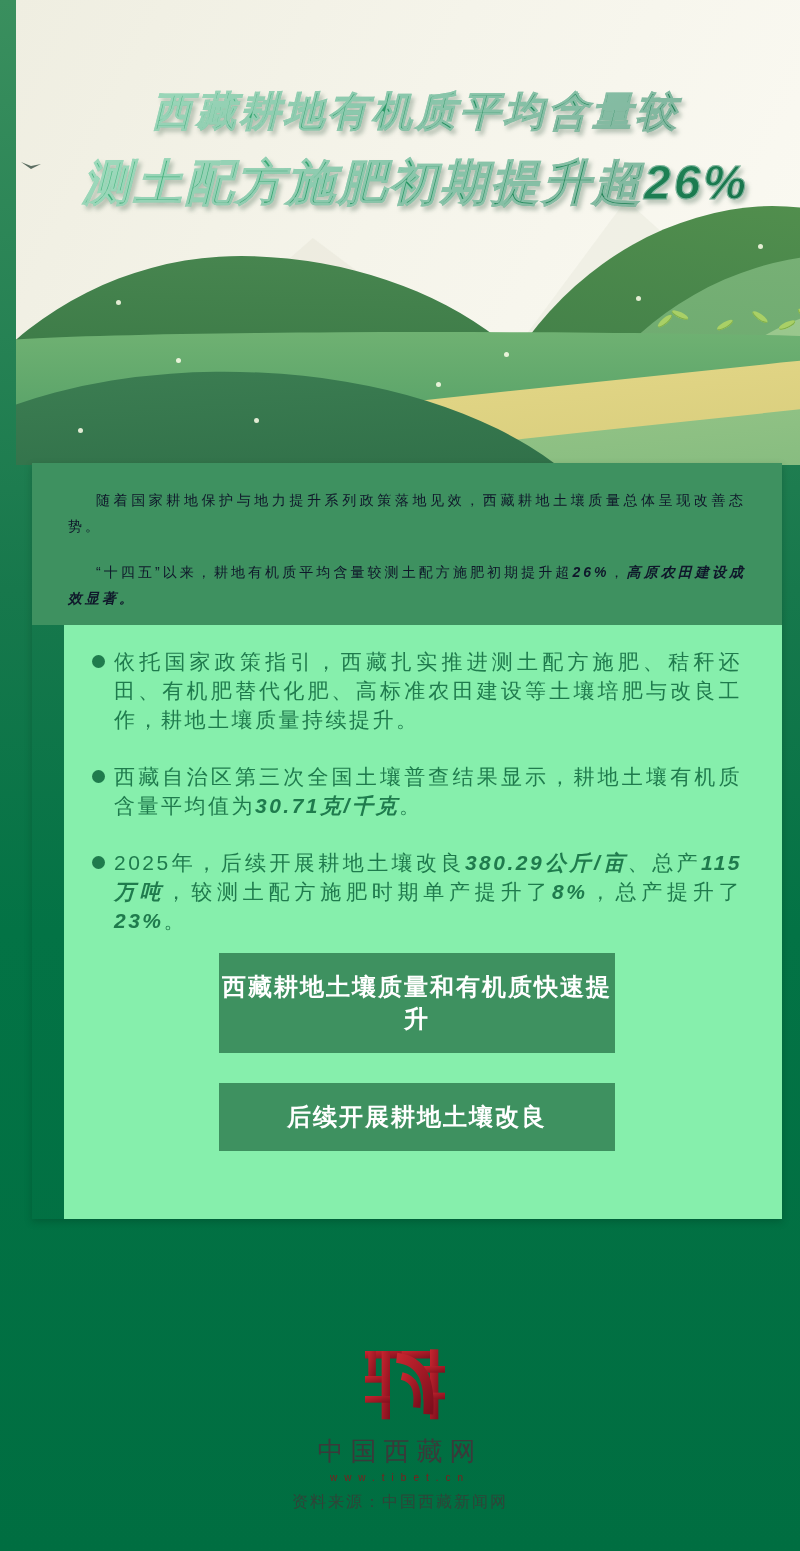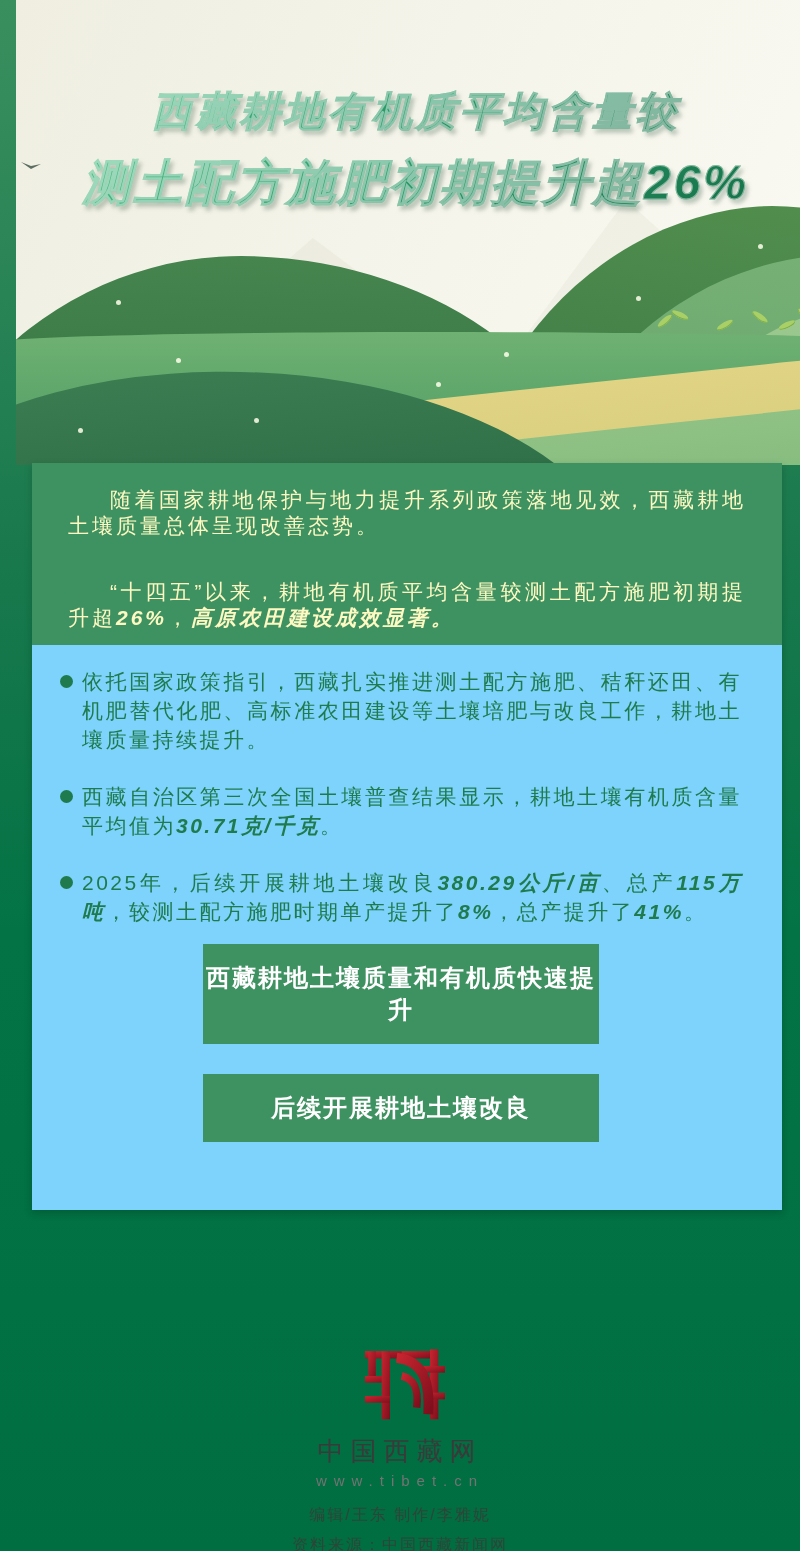--- a/index.html
+++ b/index.html
@@ -50,43 +50,43 @@
          color:#1e7d52;
          filter:drop-shadow(3px 4px 2px rgba(40,80,55,.30));}
   .title .grad{background:linear-gradient(150deg,#53c189 5%,#2b9a68 45%,#156f47 95%);
          -webkit-background-clip:text;background-clip:text;-webkit-text-fill-color:transparent;
          -webkit-text-stroke:1px rgba(255,255,255,.45);}
   .title .l1{font-size:40px;letter-spacing:4px;}
   .title .l2{font-size:48px;letter-spacing:3px;margin-top:12px;}
   
   .card{position:absolute;left:32px;top:463px;width:750px;z-index:40;
         box-shadow:0 3px 7px rgba(0,40,20,.25);}
-  .card-head{background:#3e9160;color:#fef9c3;padding:24px 36px 14px 36px;
-             font-size:21px;line-height:26px;letter-spacing:3px;text-align:justify;}
+  .card-head{background:#3e9160;color:#0f172a;padding:24px 36px 14px 36px;
+             font-size:14px;line-height:26px;letter-spacing:3px;text-align:justify;}
   .card-head p{margin:0;text-indent:2em;}
-  .card-head p + p{margin-top:40px;}
-  .card-body{background:#7dd3fc;padding:22px 40px 34px 28px;}
+  .card-head p + p{margin-top:20px;}
+  .card-body{background:#86efac;padding:22px 40px 34px 28px;margin-left:32px;}
   ul.bul{list-style:none;margin:0;padding:0;}
   ul.bul li{position:relative;padding-left:22px;color:#1f7b4d;font-size:21px;
             line-height:29px;letter-spacing:2.5px;text-align:justify;margin-bottom:28px;}
   ul.bul li:last-child{margin-bottom:0;}
   ul.bul li::before{content:'';position:absolute;left:0;top:8px;width:13px;height:13px;
             border-radius:50%;background:#1f7b4d;}
   ul.bul.tight li{margin-bottom:18px;line-height:26px;}
   ul.bul.tight li::before{top:6px;}
   .em{font-style:italic;font-weight:bold;}
   .banner{width:396px;margin:18px auto 30px auto;background:#3e9160;color:#ffffff;
           text-align:center;font-size:24px;font-weight:bold;letter-spacing:2px;
           padding:18px 0;}
   .banner.b2{margin:30px auto 34px auto;}
   
   .footer{position:absolute;left:0;top:1330px;width:800px;height:221px;text-align:center;z-index:20;}
   .logo{margin:14px auto 0 auto;width:100px;height:84px;display:block;}
   .site-name{font-size:26px;color:#3a3a3a;letter-spacing:7px;margin-top:6px;}
-  .site-url{font-size:15px;color:#737373;letter-spacing:7px;margin-top:3px;}
+  .site-url{font-size:10px;color:#7f1d1d;letter-spacing:7px;margin-top:3px;}
   .credits{font-size:16px;color:#2f4438;letter-spacing:2px;margin-top:16px;}
   .source{font-size:16px;color:#2f4438;letter-spacing:2px;margin-top:9px;}
 </style>
 </head>
 <body>
 
 <div class="hero">
   <div class="shape mtn-a"></div>
   <div class="shape mtn-b"></div>
   <div class="shape hillR1"></div>
@@ -123,21 +123,21 @@
 <div class="card">
   <div class="card-head">
     <p>随着国家耕地保护与地力提升系列政策落地见效，西藏耕地土壤质量总体呈现改善态势。</p>
     <p><span>“十四五”以来，耕地有机质平均含量较测土配方施肥初期提升超</span><span class="em">26%</span><span>，</span><span class="em">高原农田建设成效显著。</span></p>
   </div>
 
   <div class="card-body">
     <ul class="bul">
       <li><span>依托国家政策指引，西藏扎实推进测土配方施肥、秸秆还田、有机肥替代化肥、高标准农田建设等土壤培肥与改良工作，耕地土壤质量持续提升。</span></li>
       <li><span>西藏自治区第三次全国土壤普查结果显示，耕地土壤有机质含量平均值为</span><span class="em">30.71克/千克</span><span>。</span></li>
-      <li><span>2025年，后续开展耕地土壤改良</span><span class="em">380.29公斤/亩</span><span>、总产</span><span class="em">115万吨</span><span>，较测土配方施肥时期单产提升了</span><span class="em">8%</span><span>，总产提升了</span><span class="em">41%</span><span>。</span></li>
+      <li><span>2025年，后续开展耕地土壤改良</span><span class="em">380.29公斤/亩</span><span>、总产</span><span class="em">115万吨</span><span>，较测土配方施肥时期单产提升了</span><span class="em">8%</span><span>，总产提升了</span><span class="em">23%</span><span>。</span></li>
     </ul>
 
     <div class="banner">西藏耕地土壤质量和有机质快速提升</div>
 
 
     <div class="banner b2">后续开展耕地土壤改良</div>
 
   </div>
 </div>
 
@@ -158,15 +158,14 @@
       <rect x="62" y="8" width="36" height="9"></rect>
       <rect x="96" y="6" width="10" height="84"></rect>
       <rect x="88" y="26" width="26" height="8"></rect>
       <rect x="88" y="58" width="26" height="8"></rect>
     </g>
     <path d="M56,16 C90,20 96,48 94,84" fill="none" stroke="url(#lg)" stroke-width="12"></path>
     <path d="M62,38 C80,42 82,58 80,76" fill="none" stroke="url(#lg)" stroke-width="9"></path>
   </svg>
   <div class="site-name">中国西藏网</div>
   <div class="site-url">www.tibet.cn</div>
-  <div class="credits">编辑/王东 制作/李雅妮</div>
   <div class="source">资料来源：中国西藏新闻网</div>
 </div>
 
 </body></html>

